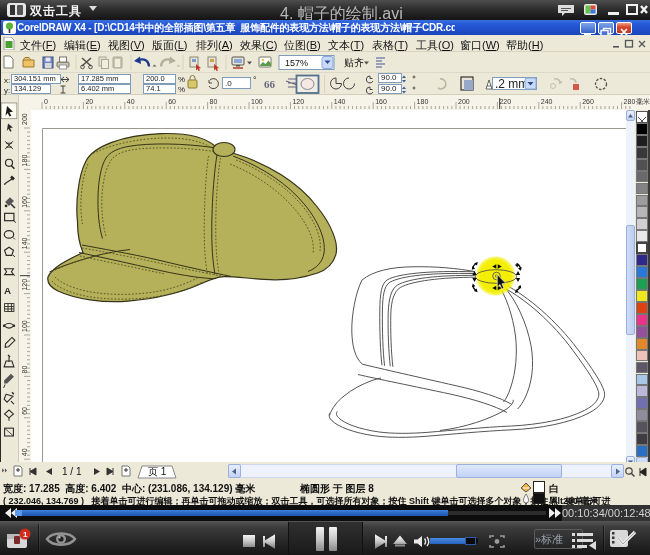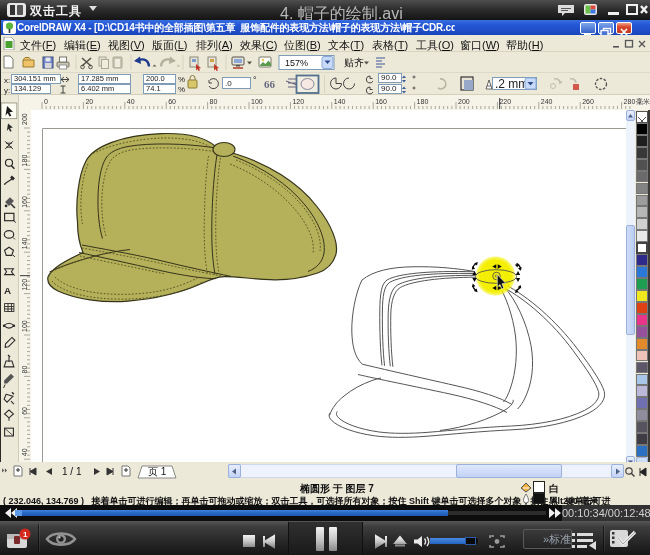--- a/index.html
+++ b/index.html
@@ -450,21 +450,22 @@
       </svg>
 <svg style="position:absolute;left:624px;top:4px" width="12" height="12" viewBox="0 0 12 12">
         <circle cx="5" cy="5" r="3.2" fill="none" stroke="#444" stroke-width="1.2"></circle>
         <path d="M7.5,7.5 l3,3" stroke="#444" stroke-width="1.5"></path>
       </svg>
 <svg style="position:absolute;left:638px;top:5px" width="10" height="10" viewBox="0 0 10 10">
         <path d="M8,1 L2,5 L8,9 z M2,1 v8" fill="#222" stroke="#222"></path>
       </svg>
 </div>
 <div class="abs" id="status1">
-<div style="position:absolute;left:300px;top:2px;white-space:nowrap">椭圆形 于 图层 7</div>
+<div style="position:absolute;left:3px;top:2px;white-space:nowrap">宽度: 17.285&nbsp;&nbsp;高度: 6.402&nbsp;&nbsp;中心: (231.086, 134.129) 毫米</div>
+<div style="position:absolute;left:300px;top:2px;white-space:nowrap">椭圆形 于 图层 8</div>
 <svg style="position:absolute;left:520px;top:2px" width="12" height="11" viewBox="0 0 12 11">
         <path d="M6,1 L11,6 6,10 1,6 z" fill="#f0b040" stroke="#555"></path>
         <path d="M3,6 h6" stroke="#fff"></path>
       </svg>
 <div style="position:absolute;left:533px;top:1px;width:12px;height:12px;background:#fff;border:1px solid #222"></div>
 <div style="position:absolute;left:549px;top:2px">白</div>
 </div>
 <div class="abs" id="status2">
 <div style="position:absolute;left:3px;top:1px;white-space:nowrap">( 232.046, 134.769 )&nbsp;&nbsp;&nbsp;接着单击可进行编辑；再单击可拖动或缩放；双击工具，可选择所有对象；按住 Shift 键单击可选择多个对象；按住 Alt 键单击可进</div>
 <svg style="position:absolute;left:521px;top:0px" width="10" height="11" viewBox="0 0 10 11">
@@ -522,21 +523,21 @@
  <path d="M40,5.5 h3.5 l4.5,-3.5 v11 l-4.5,-3.5 h-3.5 z" fill="#e8e8e8"></path>
  <path d="M50.5,4.5 a5,5 0 0 1 0,6 M53,2.8 a8,8 0 0 1 0,9.4" stroke="#e8e8e8" stroke-width="1.4" fill="none"></path>
 </svg>
 <div style="position:absolute;left:430px;top:17px;width:48px;height:6px;background:#101010;border-radius:2px"></div>
 <div style="position:absolute;left:430px;top:17px;width:37px;height:6px;background:linear-gradient(180deg,#4a8ae2,#2565c2)"></div>
 <div style="position:absolute;left:465px;top:16px;width:11px;height:8px;background:#0a0a0a;border:1px solid #2a5aa8"></div>
 <svg style="position:absolute;left:487px;top:12px" width="20" height="17" viewBox="0 0 20 17">
  <path d="M3,5 V3 h4 M13,3 h4 v2 M17,12 v2 h-4 M7,14 H3 v-2" stroke="#9a9a9a" stroke-width="1.6" fill="none"></path>
  <circle cx="10" cy="8.5" r="2.4" fill="#9a9a9a"></circle>
 </svg>
-<div style="position:absolute;left:523px;top:8px;width:49px;height:20px;background:linear-gradient(180deg,#3a3a3a,#242424);border:1px solid #5a5a5a;border-radius:2px;color:#9aa2ae;font-size:11px;line-height:19px;text-align:right">»标准</div>
+<div style="position:absolute;left:534px;top:8px;width:49px;height:20px;background:linear-gradient(180deg,#3a3a3a,#242424);border:1px solid #5a5a5a;border-radius:2px;color:#9aa2ae;font-size:11px;line-height:19px;text-align:left">»标准</div>
 <svg style="position:absolute;left:571px;top:10px" width="28" height="19" viewBox="0 0 28 19">
  <g fill="#dcdcdc">
           <rect x="1" y="2" width="3" height="3"></rect>
           <rect x="6" y="2" width="16" height="3"></rect>
  <rect x="1" y="8" width="3" height="3"></rect>
           <rect x="6" y="8" width="16" height="3"></rect>
  <rect x="1" y="14" width="3" height="3"></rect>
           <rect x="6" y="14" width="10" height="3"></rect>
         </g>
  <path d="M25,10 l-7,4.5 7,4.5 z" fill="#dcdcdc"></path>

